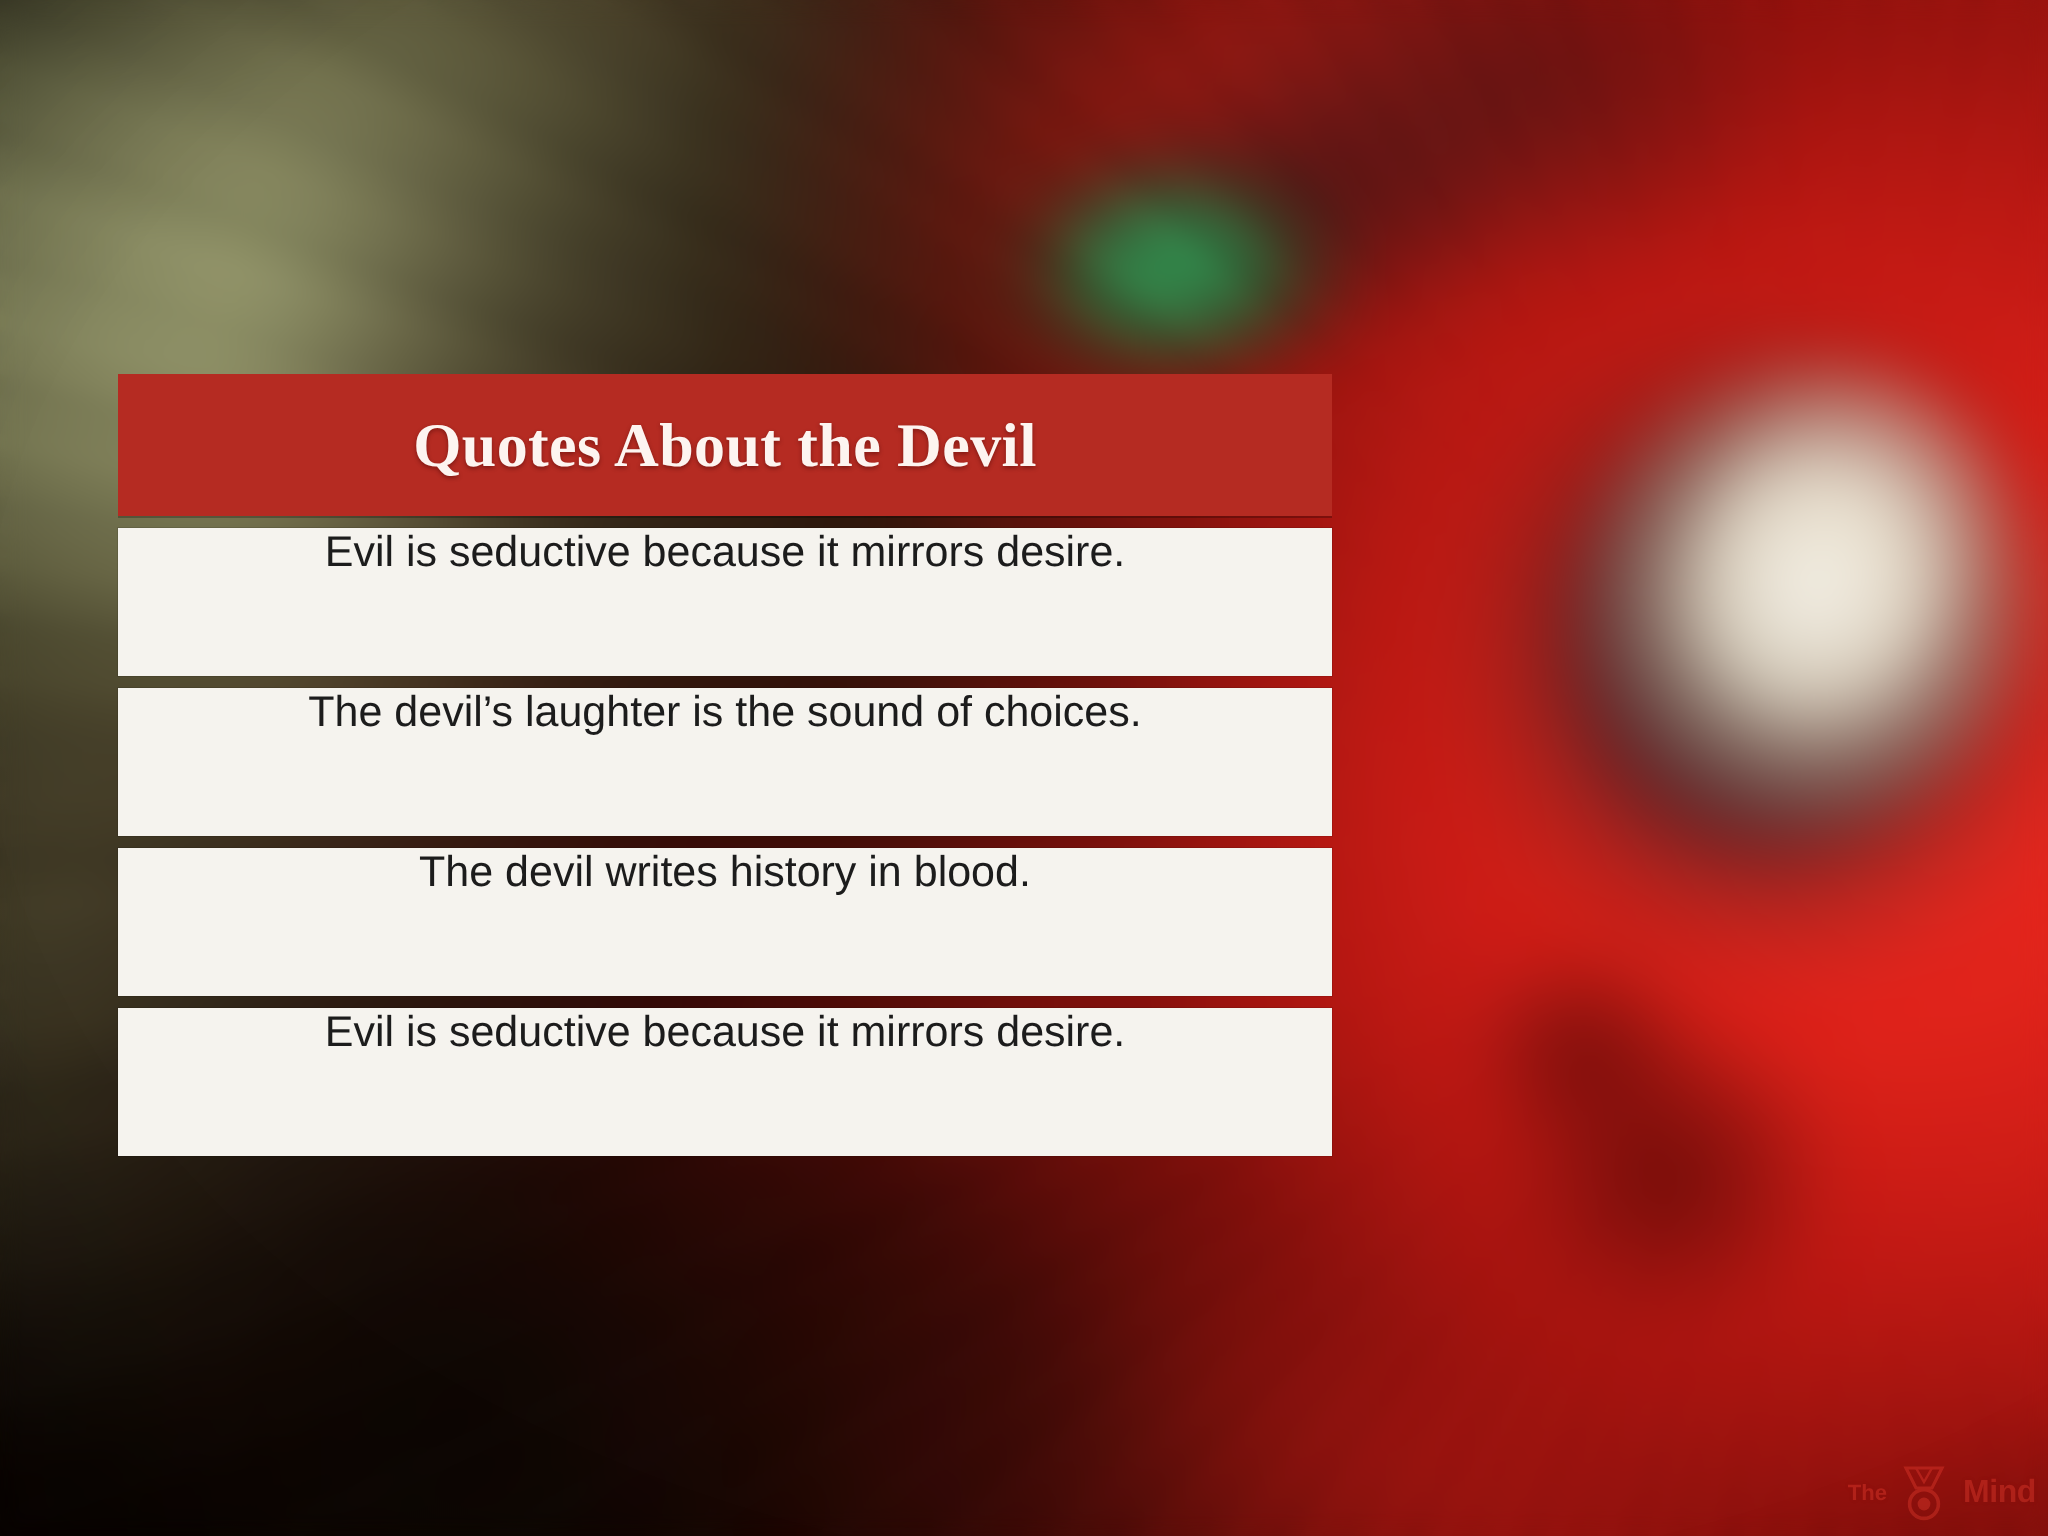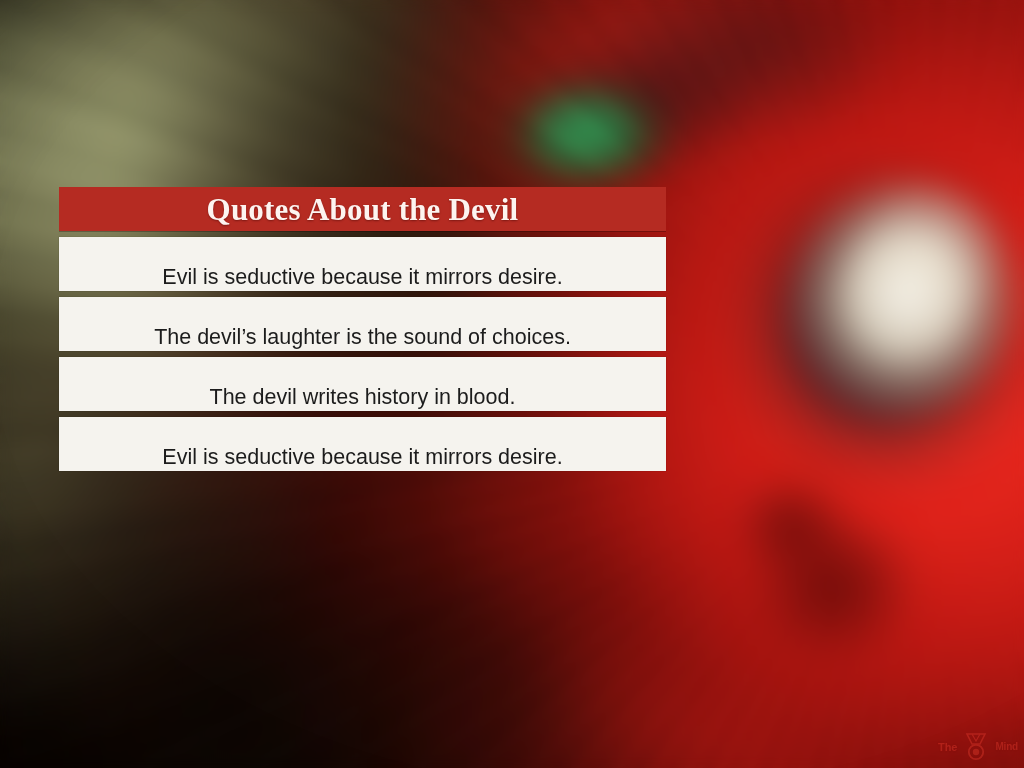--- a/index.html
+++ b/index.html
@@ -131,21 +131,21 @@
 
   
   #quote-panel {
     position: absolute;
     left: 59px;
     top: 187px;
     width: 607px;
   }
 
   #title-banner {
-    height: 44px;
+    height: 71px;
     background: #b52b22;
     display: flex;
     align-items: center;
     justify-content: center;
     box-shadow: 0 1px 0 rgba(0,0,0,0.25);
   }
 
   #title-text {
     font-family: "Liberation Serif", "DejaVu Serif", serif;
     font-weight: 700;
@@ -153,23 +153,23 @@
     line-height: 1;
     color: #fdf4f0;
     letter-spacing: 0.2px;
     text-shadow: 0 1px 2px rgba(60,0,0,0.45);
     white-space: nowrap;
   }
 
   .quote-card {
     margin-top: 6px;
     background: #f5f3ee;
-    height: 54px;
+    height: 74px;
     display: flex;
-    align-items: flex-end;
+    align-items: flex-start;
     justify-content: center;
     box-shadow: 0 0 0 0.5px rgba(0,0,0,0.10);
   }
 
   .quote-text {
     font-family: "Liberation Sans", sans-serif;
     font-size: 21.5px;
     line-height: 1.2;
     color: #1c1c1c;
     text-align: center;
@@ -199,21 +199,21 @@
   }
 
   #watermark-badge {
     flex: none;
     width: 26px;
     height: 30px;
   }
 
   #watermark-text-right {
     font-family: "Liberation Sans", sans-serif;
-    font-size: 10px;
+    font-size: 16px;
     font-weight: 700;
     color: #ff4a3a;
     line-height: 1;
     letter-spacing: -0.2px;
     text-shadow: 0 0 2px rgba(120,0,0,0.6);
   }
 </style>
 </head>
 <body>
 

